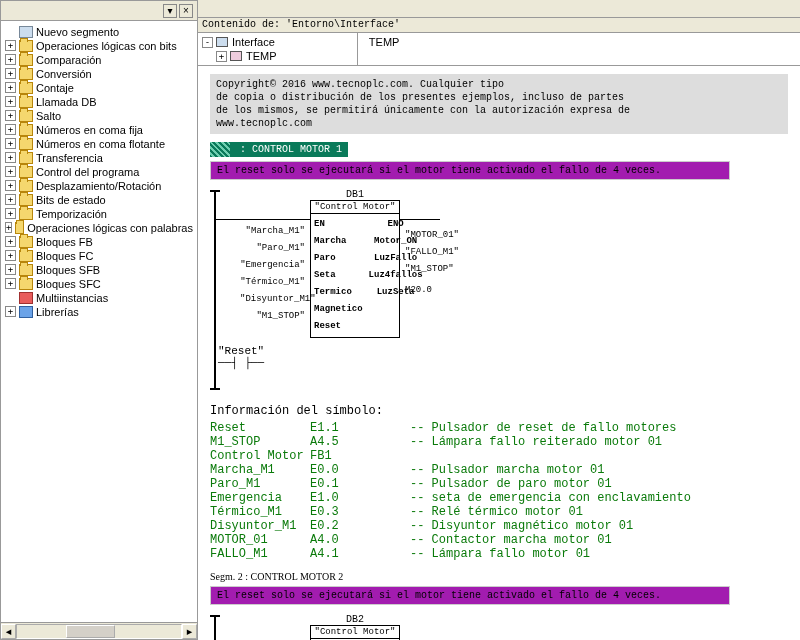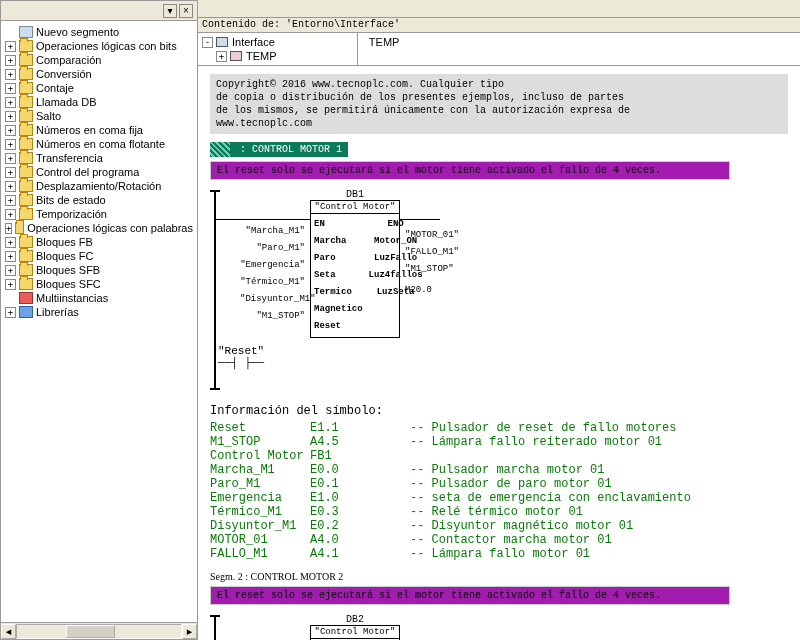--- a/index.html
+++ b/index.html
@@ -2,21 +2,21 @@
 <html><head>
 <meta charset="utf-8">
 <style>
 * { box-sizing: border-box; margin: 0; padding: 0; }
 body { font-family: Tahoma, Arial, sans-serif; font-size: 11px; background: #ece9d8; width: 800px; height: 640px; overflow: hidden; position: relative; }
 .container { display: flex; height: 100%; }
 .sidebar { width: 198px; background: #fff; border: 1px solid #999; display: flex; flex-direction: column; }
 .sidebar-top { height: 20px; background: #ece9d8; border-bottom: 1px solid #999; display: flex; align-items: center; justify-content: flex-end; padding: 0 4px; gap: 2px; }
 .sidebar-top .ctrl { width: 14px; height: 14px; border: 1px solid #888; background: #ece9d8; font-size: 10px; text-align: center; line-height: 12px; cursor: pointer; }
 .tree { flex: 1; overflow-y: auto; overflow-x: hidden; padding: 4px 2px; background: #fff; }
-.tree-item { display: flex; align-items: flex-end; padding: 1px 2px; white-space: nowrap; cursor: pointer; }
+.tree-item { display: flex; align-items: flex-start; padding: 1px 2px; white-space: nowrap; cursor: pointer; }
 .expander { width: 11px; height: 11px; border: 1px solid #888; display: inline-flex; align-items: center; justify-content: center; font-size: 9px; margin-right: 3px; background: #fff; line-height: 9px; font-family: monospace; }
 .tree-icon { width: 14px; height: 12px; margin-right: 3px; display: inline-block; background: #f5d76e; border: 1px solid #b8860b; position: relative; }
 .tree-icon.folder::before { content: ""; position: absolute; top: -3px; left: 0; width: 6px; height: 3px; background: #f5d76e; border: 1px solid #b8860b; border-bottom: none; }
 .tree-icon.multi { background: #e85c5c; border-color: #a03030; }
 .tree-icon.lib { background: #6ba3e8; border-color: #3060a0; }
 .tree-icon.seg { background: #cde; border-color: #789; }
 .tree-label { font-size: 11px; }
 .hscroll { height: 17px; background: #ece9d8; border-top: 1px solid #999; display: flex; align-items: center; }
 .hscroll .sb { flex: 1; height: 15px; background: #ece9d8; border: 1px inset #fff; position: relative; }
 .hscroll .thumb { position: absolute; left: 30%; width: 30%; height: 100%; background: #d4d0c8; border: 1px outset #fff; }

